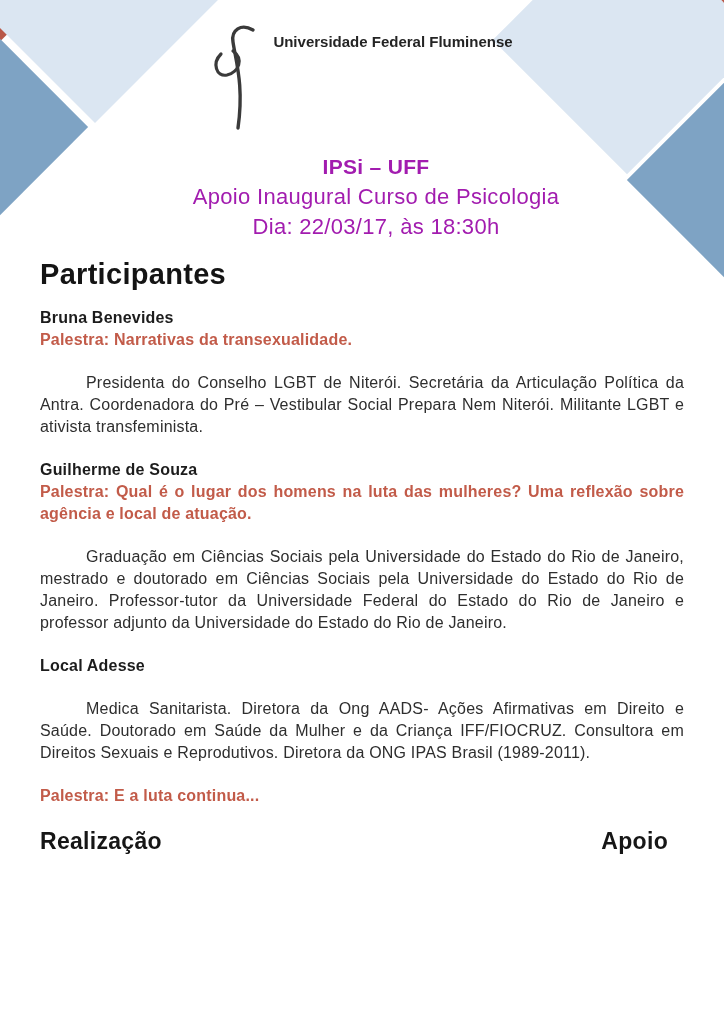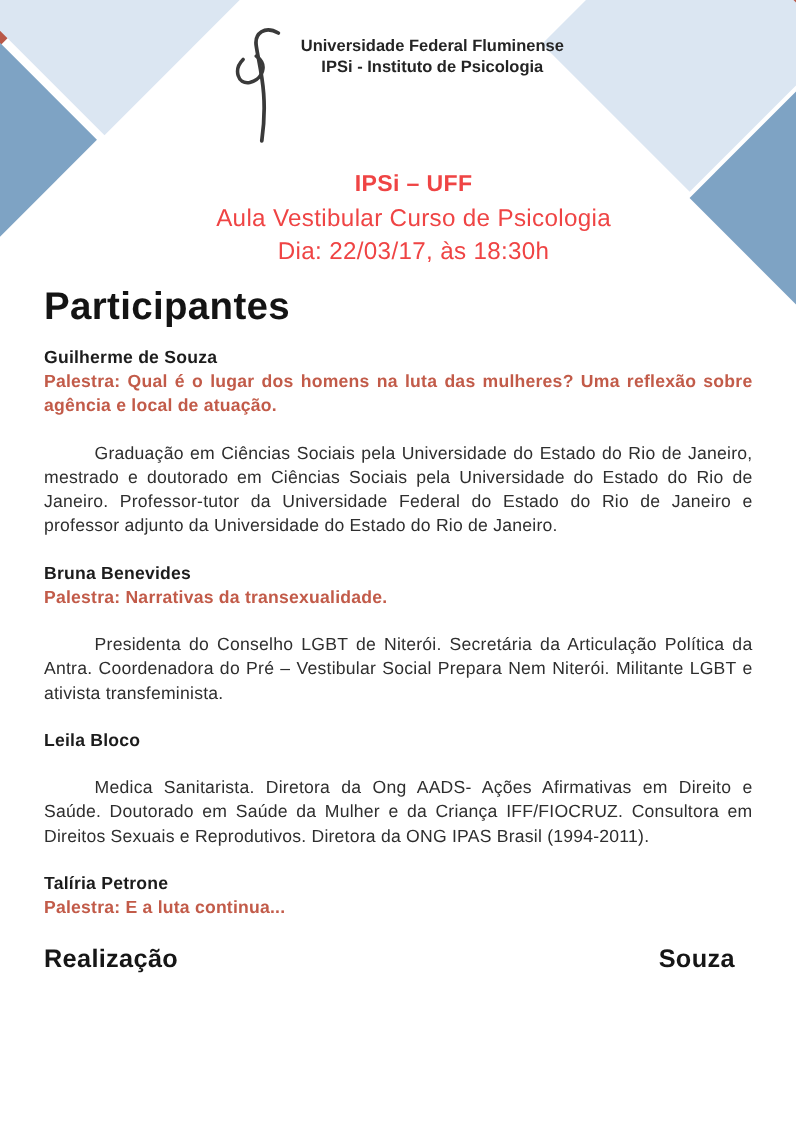--- a/index.html
+++ b/index.html
@@ -18,26 +18,26 @@
   .sb-tl{left:-105px;top:47px;width:160px;height:160px;background:var(--decor_steel_blue,#7ea3c4);}
   .red-tr{left:685px;top:-58px;width:100px;height:100px;background:var(--decor_red,#b95848);}
   .lb-tr{left:532px;top:-55px;width:190px;height:190px;background:var(--decor_light_blue,#dbe6f2);}
   .sb-tr{left:660px;top:100px;width:160px;height:160px;background:var(--decor_steel_blue,#7ea3c4);}
 
   .header{position:relative;z-index:2;text-align:center;padding-top:24px;}
   .logo-block{display:inline-flex;align-items:flex-start;gap:16px;}
   .psi-mark{overflow:visible;}
   .logo-text{margin-top:8px;text-align:center;}
   .logo-text div{font-size:15px;font-weight:bold;line-height:19px;color:#242424;}
-  .title-block{margin-top:16px;font-size:22px;line-height:30px;color:#ef4444;letter-spacing:0.3px;padding-left:28px;}
+  .title-block{margin-top:16px;font-size:22px;line-height:30px;color:#a21caf;letter-spacing:0.3px;padding-left:28px;}
   .title-line1{font-weight:bold;font-size:21px;}
   .gap2{display:inline-block;width:14px;}
 
   .content{position:relative;z-index:2;padding:0 40px;margin-top:16px;}
-  .content h1{font-size:35px;margin:10px 0 16px 0;letter-spacing:0.3px;color:#141414;}
+  .content h1{font-size:29px;margin:10px 0 16px 0;letter-spacing:0.3px;color:#141414;}
   .section{margin-bottom:21px;}
   .p-name{font-size:16px;font-weight:bold;line-height:22px;color:#1c1c1c;letter-spacing:0.2px;}
   .p-talk{font-size:16px;font-weight:bold;line-height:22px;color:var(--palestra,#c25b49);text-align:justify;letter-spacing:0.2px;}
   .p-bio{font-size:16px;line-height:22px;text-align:justify;text-indent:46px;margin-top:21px;color:#2e2e2e;letter-spacing:0.2px;}
 
   .footer{position:relative;z-index:2;padding:0 30px 0 40px;margin-top:8px;}
   .footer-head{display:flex;justify-content:space-between;align-items:baseline;gap:13px;}
   .footer-head .h{font-size:23px;font-weight:bold;color:#161616;letter-spacing:0.3px;}
   .footer-head .apoio{margin-right:26px;}
 </style>
@@ -54,57 +54,55 @@
   <div class="shape rot sb-tr"></div>
 
   <div class="header">
     <div class="logo-block">
       <svg class="psi-mark" width="46" height="108" viewBox="0 0 46 108">
         <path d="M42 6 C30 -1 20 6 22 18 C25 38 33 62 27 104" fill="none" stroke="#3a3a3a" stroke-width="3.4" stroke-linecap="round"></path>
         <path d="M10 30 C1 39 5 53 16 51 C28 48 33 35 22 27" fill="none" stroke="#3a3a3a" stroke-width="3.2" stroke-linecap="round"></path>
       </svg>
       <div class="logo-text">
         <div>Universidade Federal Fluminense</div>
-        <div>IPSi - Instituto de Psicologia</div>
       </div>
     </div>
     <div class="title-block">
       <div class="title-line1">IPSi – UFF</div>
-      <div>Aula Vestibular Curso de Psicologia</div>
+      <div>Apoio Inaugural Curso de Psicologia</div>
       <div>Dia: 22/03/17, às 18:30h</div>
     </div>
   </div>
 
   <div class="content">
     <h1>Participantes</h1>
 
     <div class="section">
+      <div class="p-name">Bruna Benevides</div>
+      <div class="p-talk">Palestra: Narrativas da transexualidade.</div>
+      <div class="p-bio">Presidenta do Conselho LGBT de Niterói. Secretária da Articulação Política da Antra. Coordenadora do Pré – Vestibular Social Prepara Nem Niterói. Militante LGBT e ativista transfeminista.</div>
+    </div>
+
+    <div class="section">
       <div class="p-name">Guilherme de Souza</div>
       <div class="p-talk">Palestra: Qual é o lugar dos homens na luta das mulheres? Uma reflexão sobre agência e local de atuação.</div>
       <div class="p-bio">Graduação em Ciências Sociais pela Universidade do Estado do Rio de Janeiro, mestrado e doutorado em Ciências Sociais pela Universidade do Estado do Rio de Janeiro. Professor-tutor da Universidade Federal do Estado do Rio de Janeiro e professor adjunto da Universidade do Estado do Rio de Janeiro.</div>
     </div>
 
     <div class="section">
-      <div class="p-name">Bruna Benevides</div>
-      <div class="p-talk">Palestra: Narrativas da transexualidade.</div>
-      <div class="p-bio">Presidenta do Conselho LGBT de Niterói. Secretária da Articulação Política da Antra. Coordenadora do Pré – Vestibular Social Prepara Nem Niterói. Militante LGBT e ativista transfeminista.</div>
+      <div class="p-name">Local Adesse</div>
+      <div class="p-bio">Medica Sanitarista. Diretora da Ong AADS- Ações Afirmativas em Direito e Saúde. Doutorado em Saúde da Mulher e da Criança IFF/FIOCRUZ. Consultora em Direitos Sexuais e Reprodutivos. Diretora da ONG IPAS Brasil (1989-2011).</div>
     </div>
 
     <div class="section">
-      <div class="p-name">Leila Bloco</div>
-      <div class="p-bio">Medica Sanitarista. Diretora da Ong AADS- Ações Afirmativas em Direito e Saúde. Doutorado em Saúde da Mulher e da Criança IFF/FIOCRUZ. Consultora em Direitos Sexuais e Reprodutivos. Diretora da ONG IPAS Brasil (1994-2011).</div>
-    </div>
-
-    <div class="section">
-      <div class="p-name">Talíria Petrone</div>
       <div class="p-talk">Palestra: E a luta continua...</div>
     </div>
   </div>
 
   <div class="footer">
     <div class="footer-head">
       <div class="h">Realização</div>
-      <div class="h apoio">Souza</div>
+      <div class="h apoio">Apoio</div>
     </div>
 
   </div>
 
 </div>
 
 </body></html>

